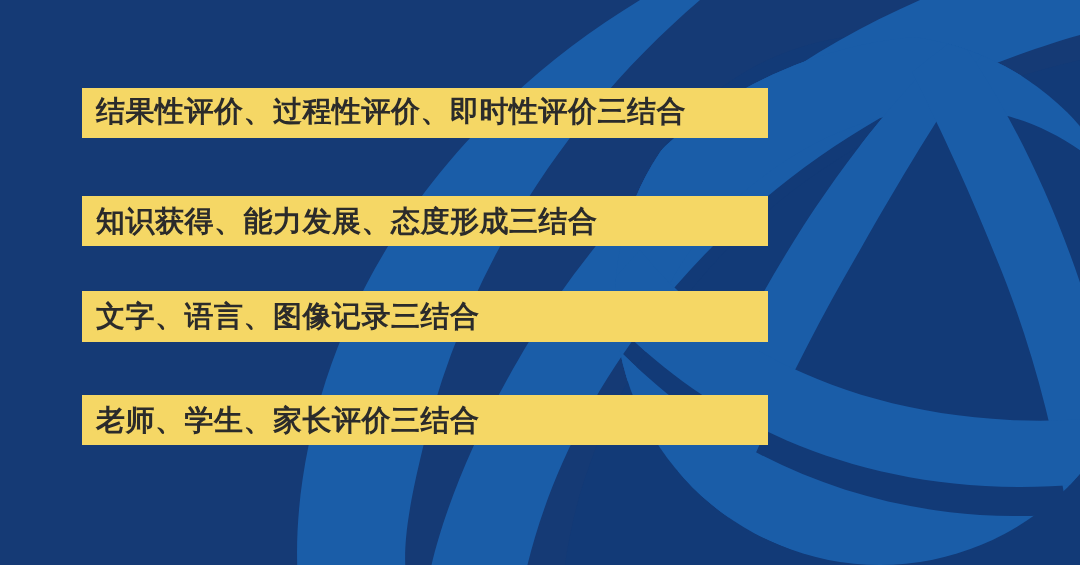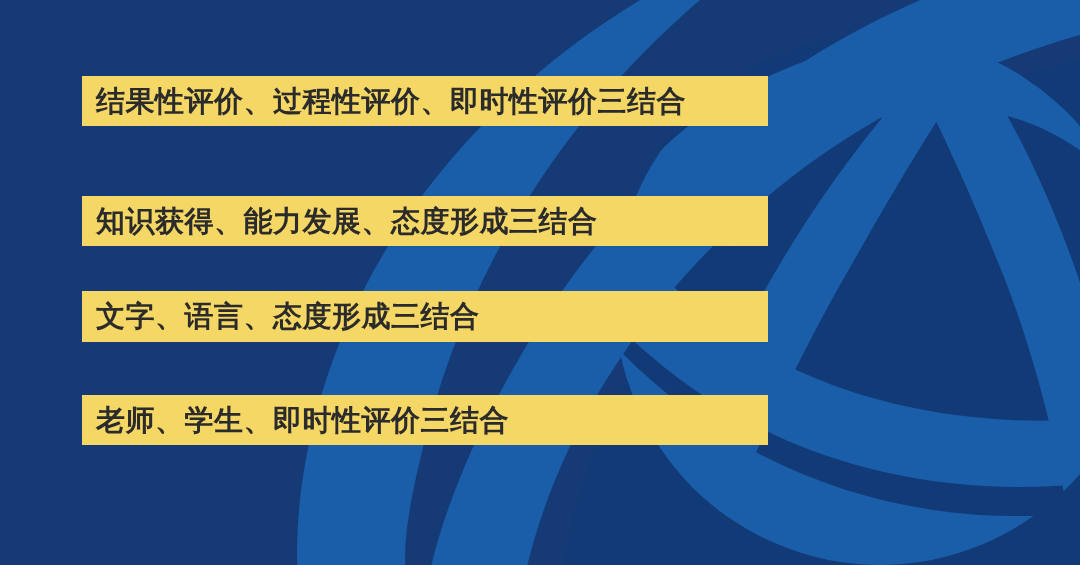--- a/index.html
+++ b/index.html
@@ -32,21 +32,21 @@
     position: absolute;
     left: 82px;
     width: 686px;
     height: 50px;
     background: #f5d765;
     display: flex;
     align-items: center;
     box-sizing: border-box;
     padding-left: 14px;
   }
-  .bar-1 { top: 76px; }
+  .bar-1 { top: 88px; font-family: Liberation Mono, monospace; }
   .bar-2 { top: 196px; height: 50px; }
   .bar-3 { top: 291px; height: 51px; }
   .bar-4 { top: 395px; height: 50px; }
   .bar-text {
     font-size: 29px;
     font-weight: bold;
     color: #2b2b2b;
     letter-spacing: 0.5px;
     line-height: 1;
     white-space: nowrap;
@@ -131,22 +131,22 @@
 
     <div class="bar bar-1">
       <span class="bar-text">结果性评价、过程性评价、即时性评价三结合</span>
     </div>
 
     <div class="bar bar-2">
       <span class="bar-text">知识获得、能力发展、态度形成三结合</span>
     </div>
 
     <div class="bar bar-3">
-      <span class="bar-text">文字、语言、态度形成三结合</span>
+      <span class="bar-text">文字、语言、图像记录三结合</span>
     </div>
 
     <div class="bar bar-4">
-      <span class="bar-text">老师、学生、即时性评价三结合</span>
+      <span class="bar-text">老师、学生、家长评价三结合</span>
     </div>
 
   </div>
 
 </div>
 
 </body></html>

